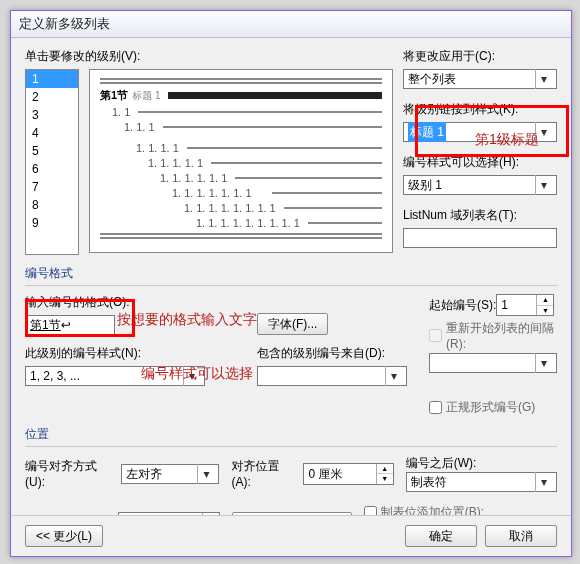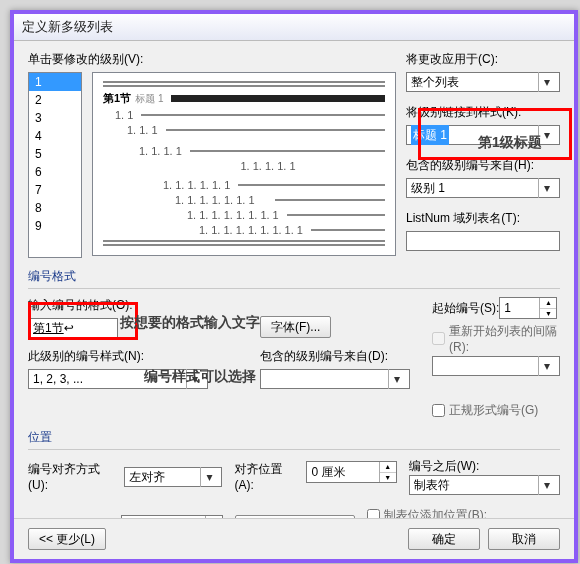--- a/index.html
+++ b/index.html
@@ -1,17 +1,17 @@
 <!DOCTYPE html>
 <html><head>
 <meta charset="utf-8">
 <style>
 html,body{margin:0;padding:0;font-family:"Microsoft YaHei","SimSun",sans-serif;font-size:12px;background:#d8d8d8}
 .wrap{width:580px;height:564px;position:relative;overflow:hidden}
-.dialog{position:absolute;left:10px;top:10px;width:560px;height:545px;background:#f0f0f0;border:4px solid #8b5cf6;box-shadow:0 0 6px rgba(0,0,0,.3)}
+.dialog{position:absolute;left:10px;top:10px;width:560px;height:545px;background:#f0f0f0;border:1px solid #8b5cf6;box-shadow:0 0 6px rgba(0,0,0,.3)}
 .titlebar{height:26px;background:linear-gradient(#fdfdff,#e6e9f5);border-bottom:1px solid #bbb;line-height:26px;padding-left:8px;font-size:13px;color:#222}
 .body{padding:10px 14px 10px 14px}
 .row{display:flex;align-items:flex-start}
 .lbl{color:#000;margin-bottom:4px;display:block}
 .listbox{width:52px;height:184px;border:1px solid #828790;background:#fff;overflow:hidden}
 .listbox .item{padding:1px 6px;line-height:16px}
 .listbox .item.sel{background:#3399ff;color:#fff}
 .preview{flex:1;height:184px;border:1px solid #828790;background:#fff;margin-left:10px;position:relative;padding:8px 10px;box-sizing:border-box;overflow:hidden}
 .pv-line{display:flex;align-items:center;gap:4px;font-size:11px;color:#555;white-space:nowrap}
 .pv-bar{height:2px;background:#888;flex:1}
@@ -26,21 +26,21 @@
 .mid2{flex:1}
 .right2{width:154px}
 .btn{height:22px;border:1px solid #8a8a8a;background:linear-gradient(#fefefe,#e3e3e3);padding:0 10px;font-size:12px;border-radius:2px;display:inline-flex;align-items:center}
 .chk{display:flex;align-items:center;gap:4px;color:#6a6a6a;margin-top:4px}
 .chk input{margin:0}
 .num{width:110px;height:20px;border:1px solid #7a7a7a;background:#fff;display:flex}
 .num span{flex:1;padding:0 4px;line-height:20px}
 .num .spin{width:16px;border-left:1px solid #aaa;display:flex;flex-direction:column}
 .num .spin div{flex:1;font-size:7px;text-align:center;line-height:9px;border-bottom:1px solid #ccc}
 .redbox{position:absolute;border:3px solid #ff0000;pointer-events:none}
-.redtext{position:absolute;color:#404040;font-size:14px;font-weight:bold;pointer-events:none;white-space:nowrap}
+.redtext{position:absolute;color:#b91c1c;font-size:14px;font-weight:normal;pointer-events:none;white-space:nowrap}
 .footer{position:absolute;left:0;right:0;bottom:0;height:40px;border-top:1px solid #ccc;display:flex;align-items:center;padding:0 14px;background:#f0f0f0}
 .footer .spacer{flex:1}
 .disabled-arrow{color:#aaa}
 </style>
 </head>
 <body>
 <div class="wrap">
 
 <div class="dialog">
   <div class="titlebar">
@@ -81,21 +81,21 @@
                   <div class="pv-bar" style="margin-left:4px"></div>
                 </div>
                 <div class="pv-line" style="padding-left: 24px; margin-top: 3px;">
                   <span>1. 1. 1</span>
                   <div class="pv-bar" style="margin-left:4px"></div>
                 </div>
                 <div class="pv-line" style="padding-left: 36px; margin-top: 9px;">
                   <span>1. 1. 1. 1</span>
                   <div class="pv-bar" style="margin-left:4px"></div>
                 </div>
-                <div class="pv-line" style="padding-left: 48px; margin-top: 3px; flex-direction: column;">
+                <div class="pv-line" style="padding-left: 48px; margin-top: 3px;">
                   <span>1. 1. 1. 1. 1</span>
                   <div class="pv-bar" style="margin-left:4px"></div>
                 </div>
                 <div class="pv-line" style="padding-left: 60px; margin-top: 3px;">
                   <span>1. 1. 1. 1. 1. 1</span>
                   <div class="pv-bar" style="margin-left:4px"></div>
                 </div>
                 <div class="pv-line" style="padding-left: 72px; margin-top: 3px; gap: 16px;">
                   <span>1. 1. 1. 1. 1. 1. 1</span>
                   <div class="pv-bar" style="margin-left:4px"></div>
@@ -126,21 +126,21 @@
         </div>
 
         <div style="position:relative;margin-top:12px">
           <span class="lbl">将级别链接到样式(K):</span>
           <div class="combo">
             <span style="background:#3399ff;color:#fff;padding:0 2px">标题 1</span>
             <span class="arrow">▾</span>
           </div>
         </div>
 
-        <span class="lbl" style="margin-top:12px">包含的级别编号来自(H):</span>
+        <span class="lbl" style="margin-top:12px">编号样式可以选择(H):</span>
         <div class="combo">
           <span>级别 1</span>
           <span class="arrow">▾</span>
         </div>
 
         <span class="lbl" style="margin-top:12px">ListNum 域列表名(T):</span>
         <div class="txt">
           <span></span>
         </div>
       </div>
@@ -204,21 +204,21 @@
     <hr class="sep">
 
     <div class="grid2" style="align-items:center">
       <div style="display:flex;align-items:center;gap:6px">
         <span>编号对齐方式(U):</span>
         <div class="combo" style="width:100px">
           <span>左对齐</span>
           <span class="arrow">▾</span>
         </div>
       </div>
-      <div style="display:flex;gap:6px">
+      <div style="display:flex;align-items:center;gap:6px">
         <span>对齐位置(A):</span>
         <div class="num" style="width:90px">
           <span>0 厘米</span>
           <div class="spin">
                 <div>▲</div>
                 <div style="border:none">▼</div>
               </div>
         </div>
       </div>
       <div class="right2">

